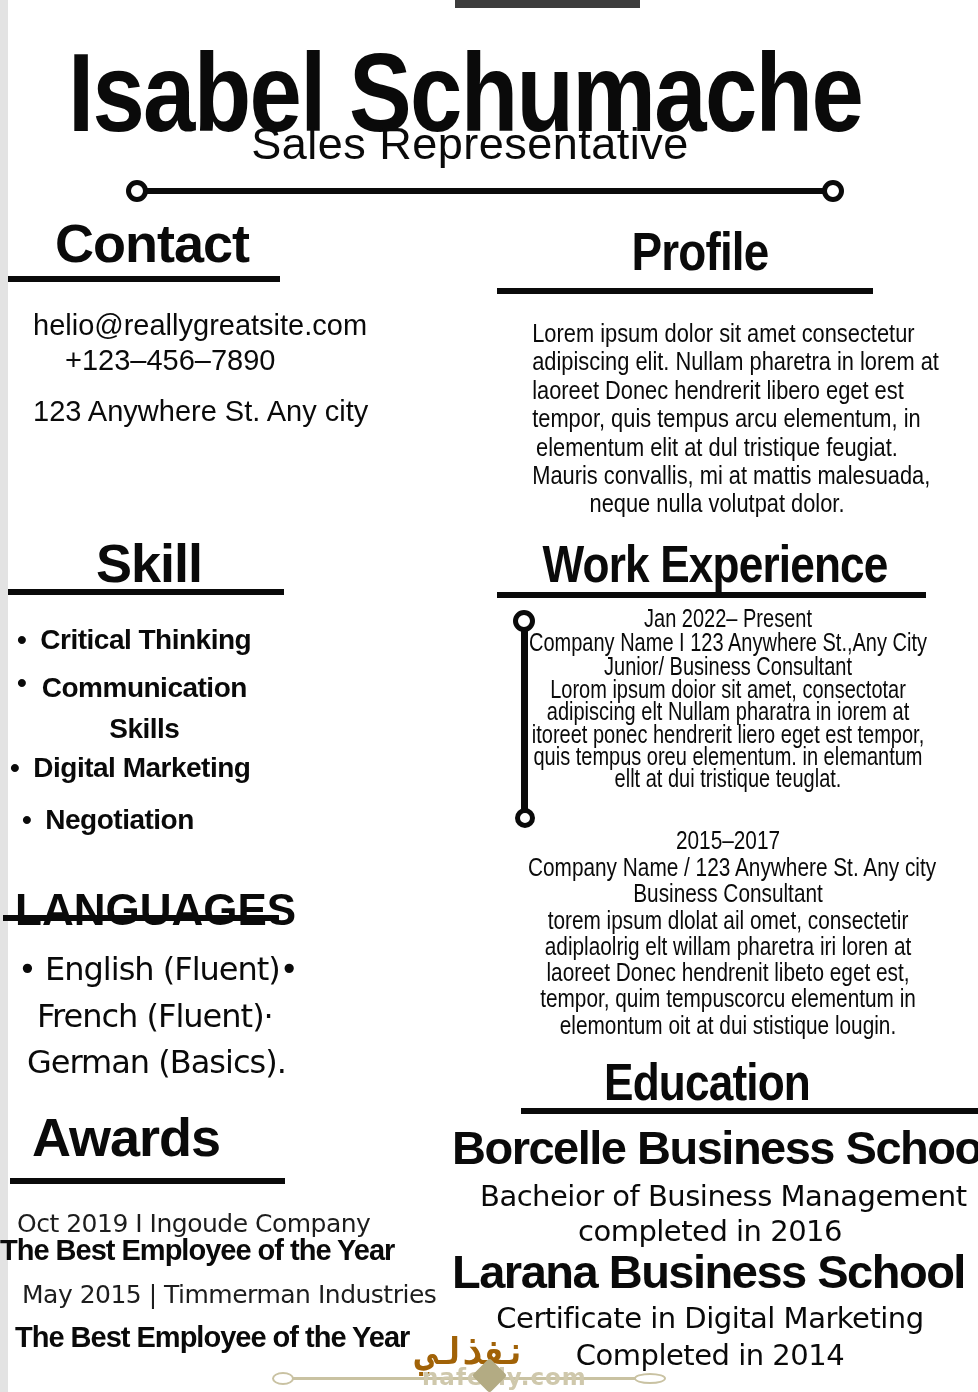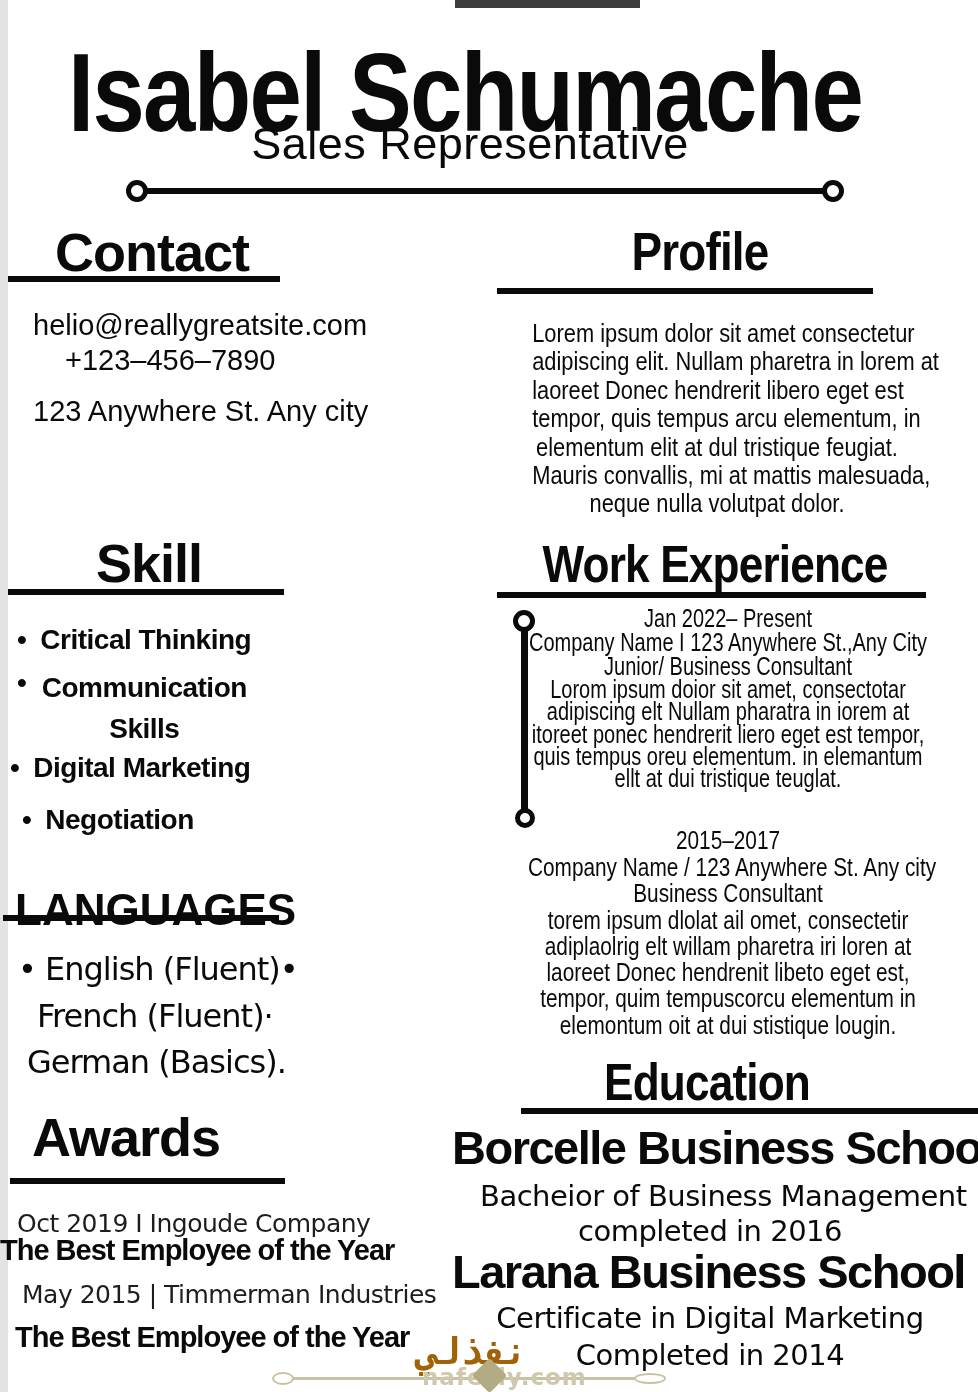--- a/index.html
+++ b/index.html
@@ -27,21 +27,21 @@
   .ring { border:5px solid #0a0a0a; border-radius:50%; background:#fff; }
   #hdr-ring-left  { left:126px; top:180px; width:22px; height:22px; }
   #hdr-ring-right { left:822px; top:180px; width:22px; height:22px; }
   #hdr-line { left:145px; top:188px; width:680px; height:6px; background:#0a0a0a; }
 
   
   .h-big { font-weight:bold; letter-spacing:-1px; white-space:nowrap; }
   .rule { background:#0a0a0a; height:6px; }
 
   
-  #contact-h { left:55px; top:212px; font-size:54px;margin-top:9px; }
+  #contact-h { left:55px; top:212px; font-size:54px; }
   #contact-rule { left:8px; top:276px; width:272px; }
   .contact-line { font-size:29px; white-space:nowrap; }
   #contact-email { left:33px; top:309px; }
   #contact-phone { left:65px; top:344px; }
   #contact-address { left:33px; top:395px; }
 
   #skill-h { left:96px; top:532px; font-size:54px; }
   #skill-rule { left:8px; top:589px; width:276px; }
   .skill-row { display:flex; font-size:28px; font-weight:bold; letter-spacing:-0.5px; }
   .skill-bullet { margin-right:14px; }

